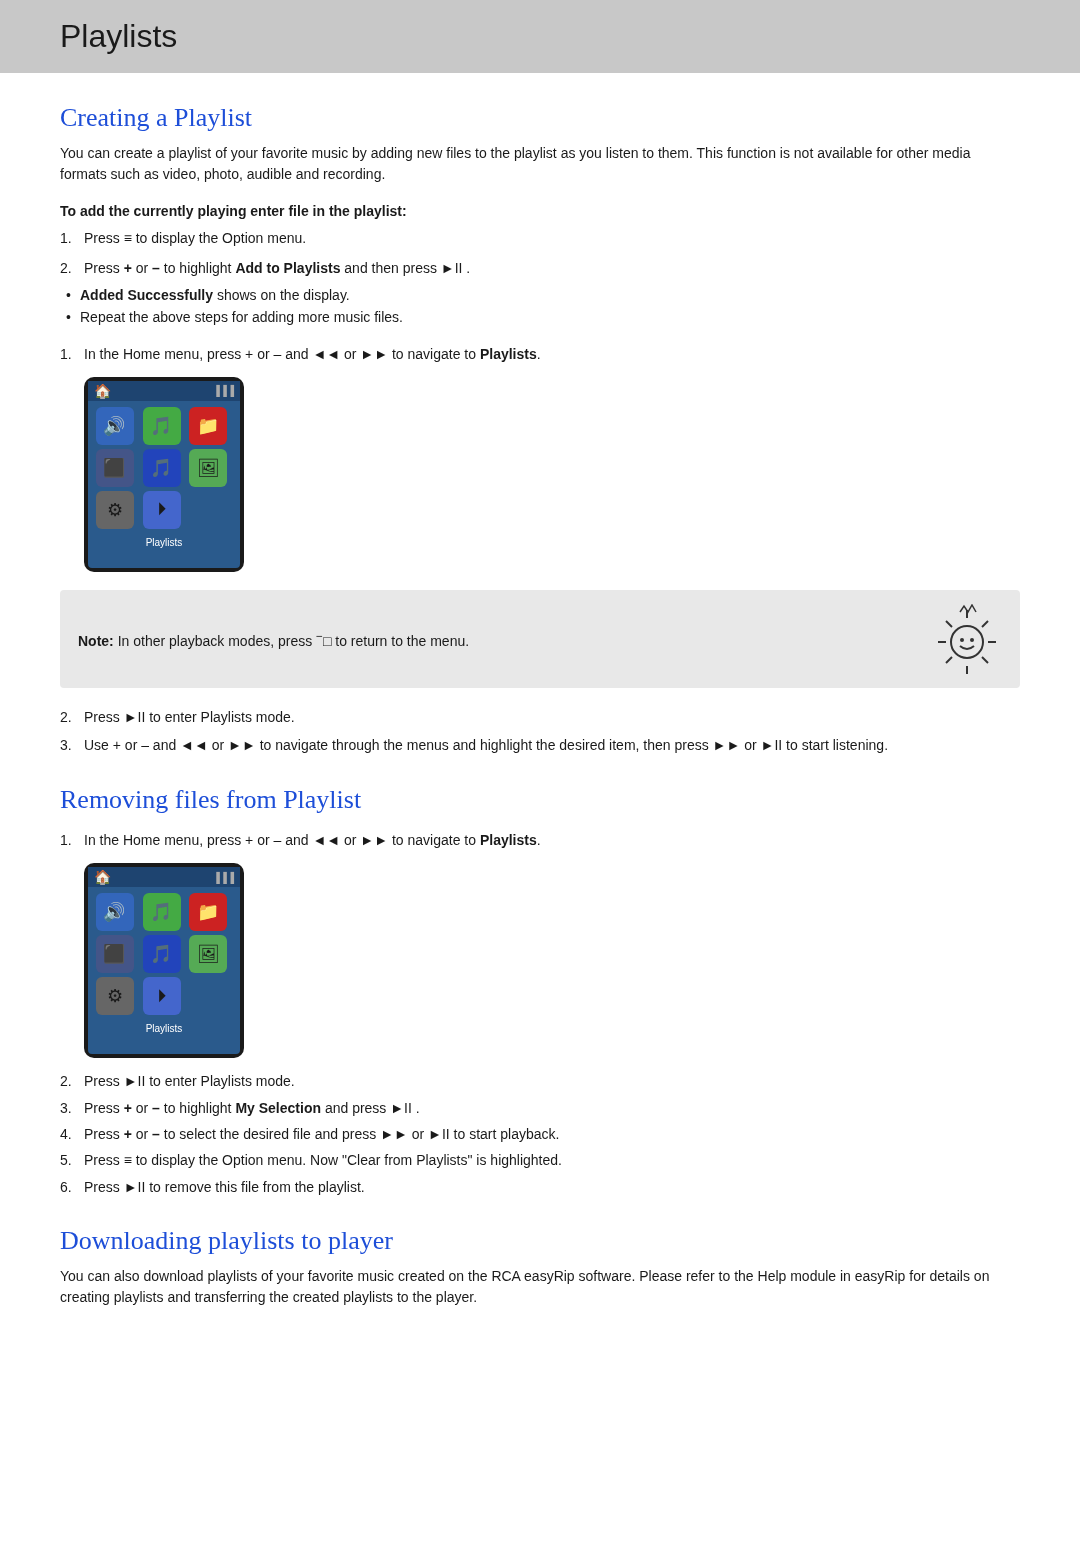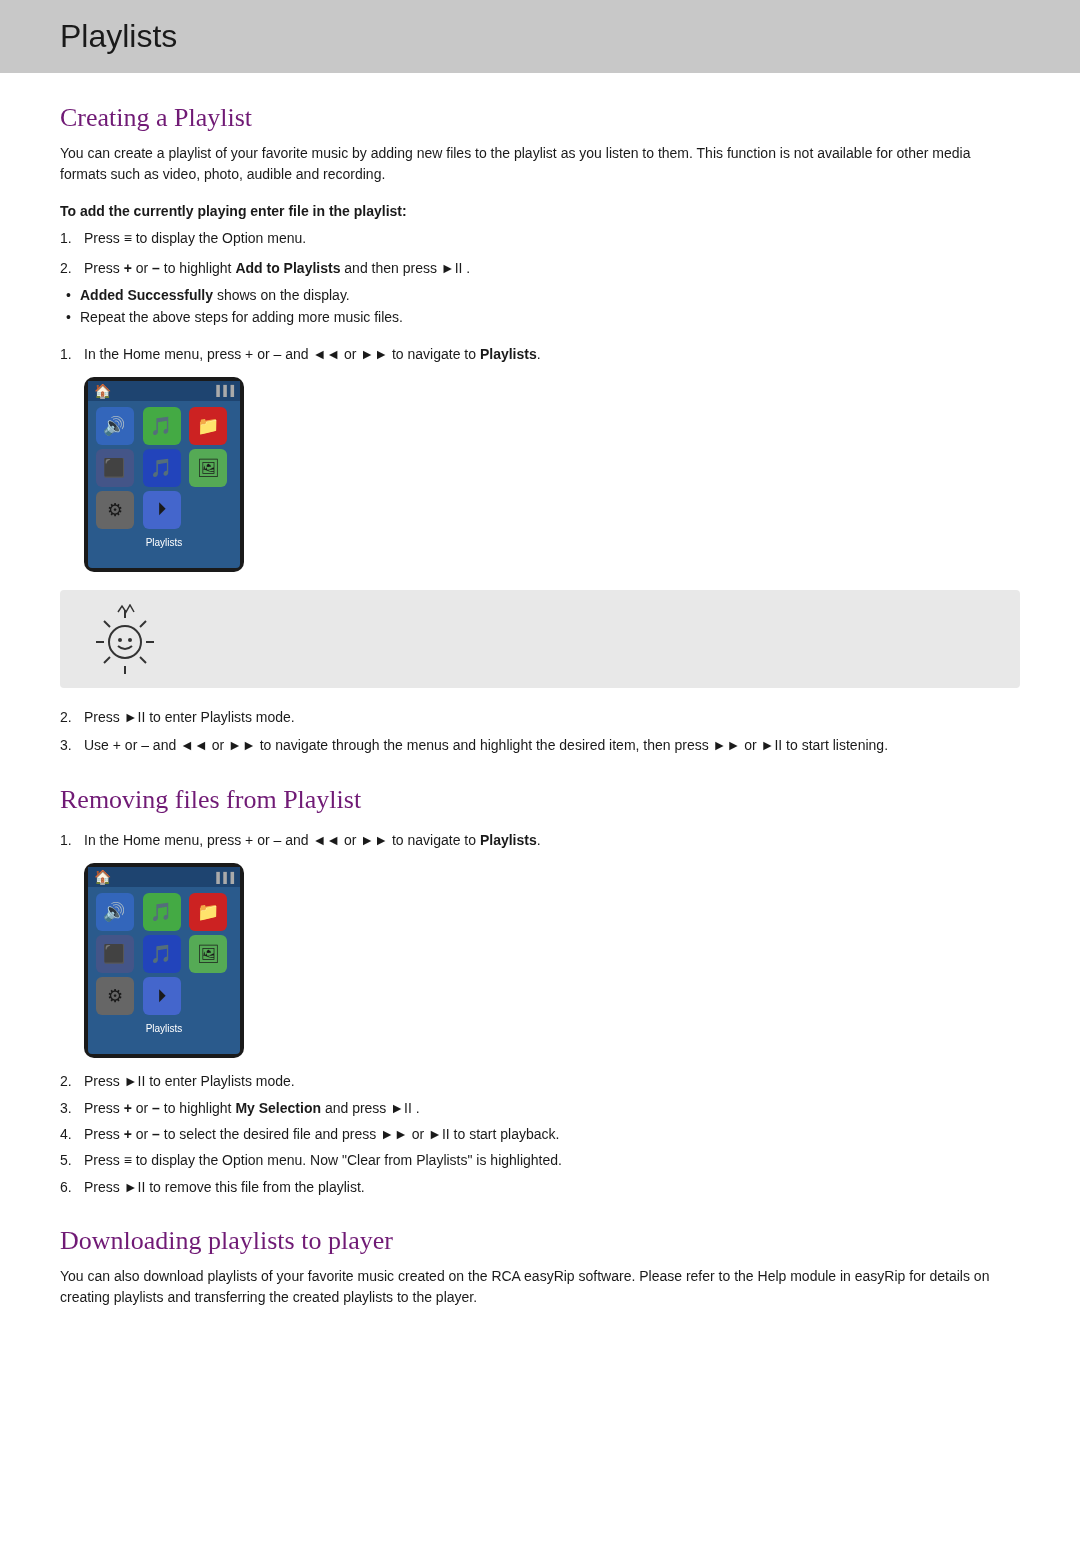--- a/index.html
+++ b/index.html
@@ -29,21 +29,21 @@
     .page-header h1 {
       font-size: 32px;
       font-weight: normal;
       color: #1a1a1a;
     }
 
     
     .section-title {
       font-size: 26px;
       font-weight: normal;
-      color: #701a75;
+      color: #1d4ed8;
       margin-bottom: 10px;
       font-family: Georgia, serif;
     }
 
     
     .body-text {
       font-size: 14px;
       line-height: 1.5;
       margin-bottom: 10px;
     }
@@ -236,20 +236,23 @@
             <div class="device-icon icon-note" style="background:#2244bb;">🎵</div>
             <div class="device-icon icon-photo" style="background:#55aa55;">🖼</div>
             <div class="device-icon icon-gear" style="background:#666666;">⚙</div>
             <div class="device-icon icon-play" style="background:#4466cc;">⏵</div>
           </div>
           <div class="device-label">Playlists</div>
         </div>
       </div>
 
       <div class="note-box">
+        <div class="note-text">
+          <b>Note:</b> In other playback modes, press <sup>−</sup>□ to return to the menu.
+        </div>
 
         <svg class="sun-decoration" viewBox="0 0 70 70" xmlns="http://www.w3.org/2000/svg">
           <circle cx="35" cy="38" r="16" fill="none" stroke="#333" stroke-width="2"></circle>
           <line x1="35" y1="6" x2="35" y2="14" stroke="#333" stroke-width="2"></line>
           <line x1="35" y1="62" x2="35" y2="70" stroke="#333" stroke-width="2"></line>
           <line x1="6" y1="38" x2="14" y2="38" stroke="#333" stroke-width="2"></line>
           <line x1="56" y1="38" x2="64" y2="38" stroke="#333" stroke-width="2"></line>
           <line x1="14" y1="17" x2="20" y2="23" stroke="#333" stroke-width="2"></line>
           <line x1="50" y1="53" x2="56" y2="59" stroke="#333" stroke-width="2"></line>
           <line x1="56" y1="17" x2="50" y2="23" stroke="#333" stroke-width="2"></line>

